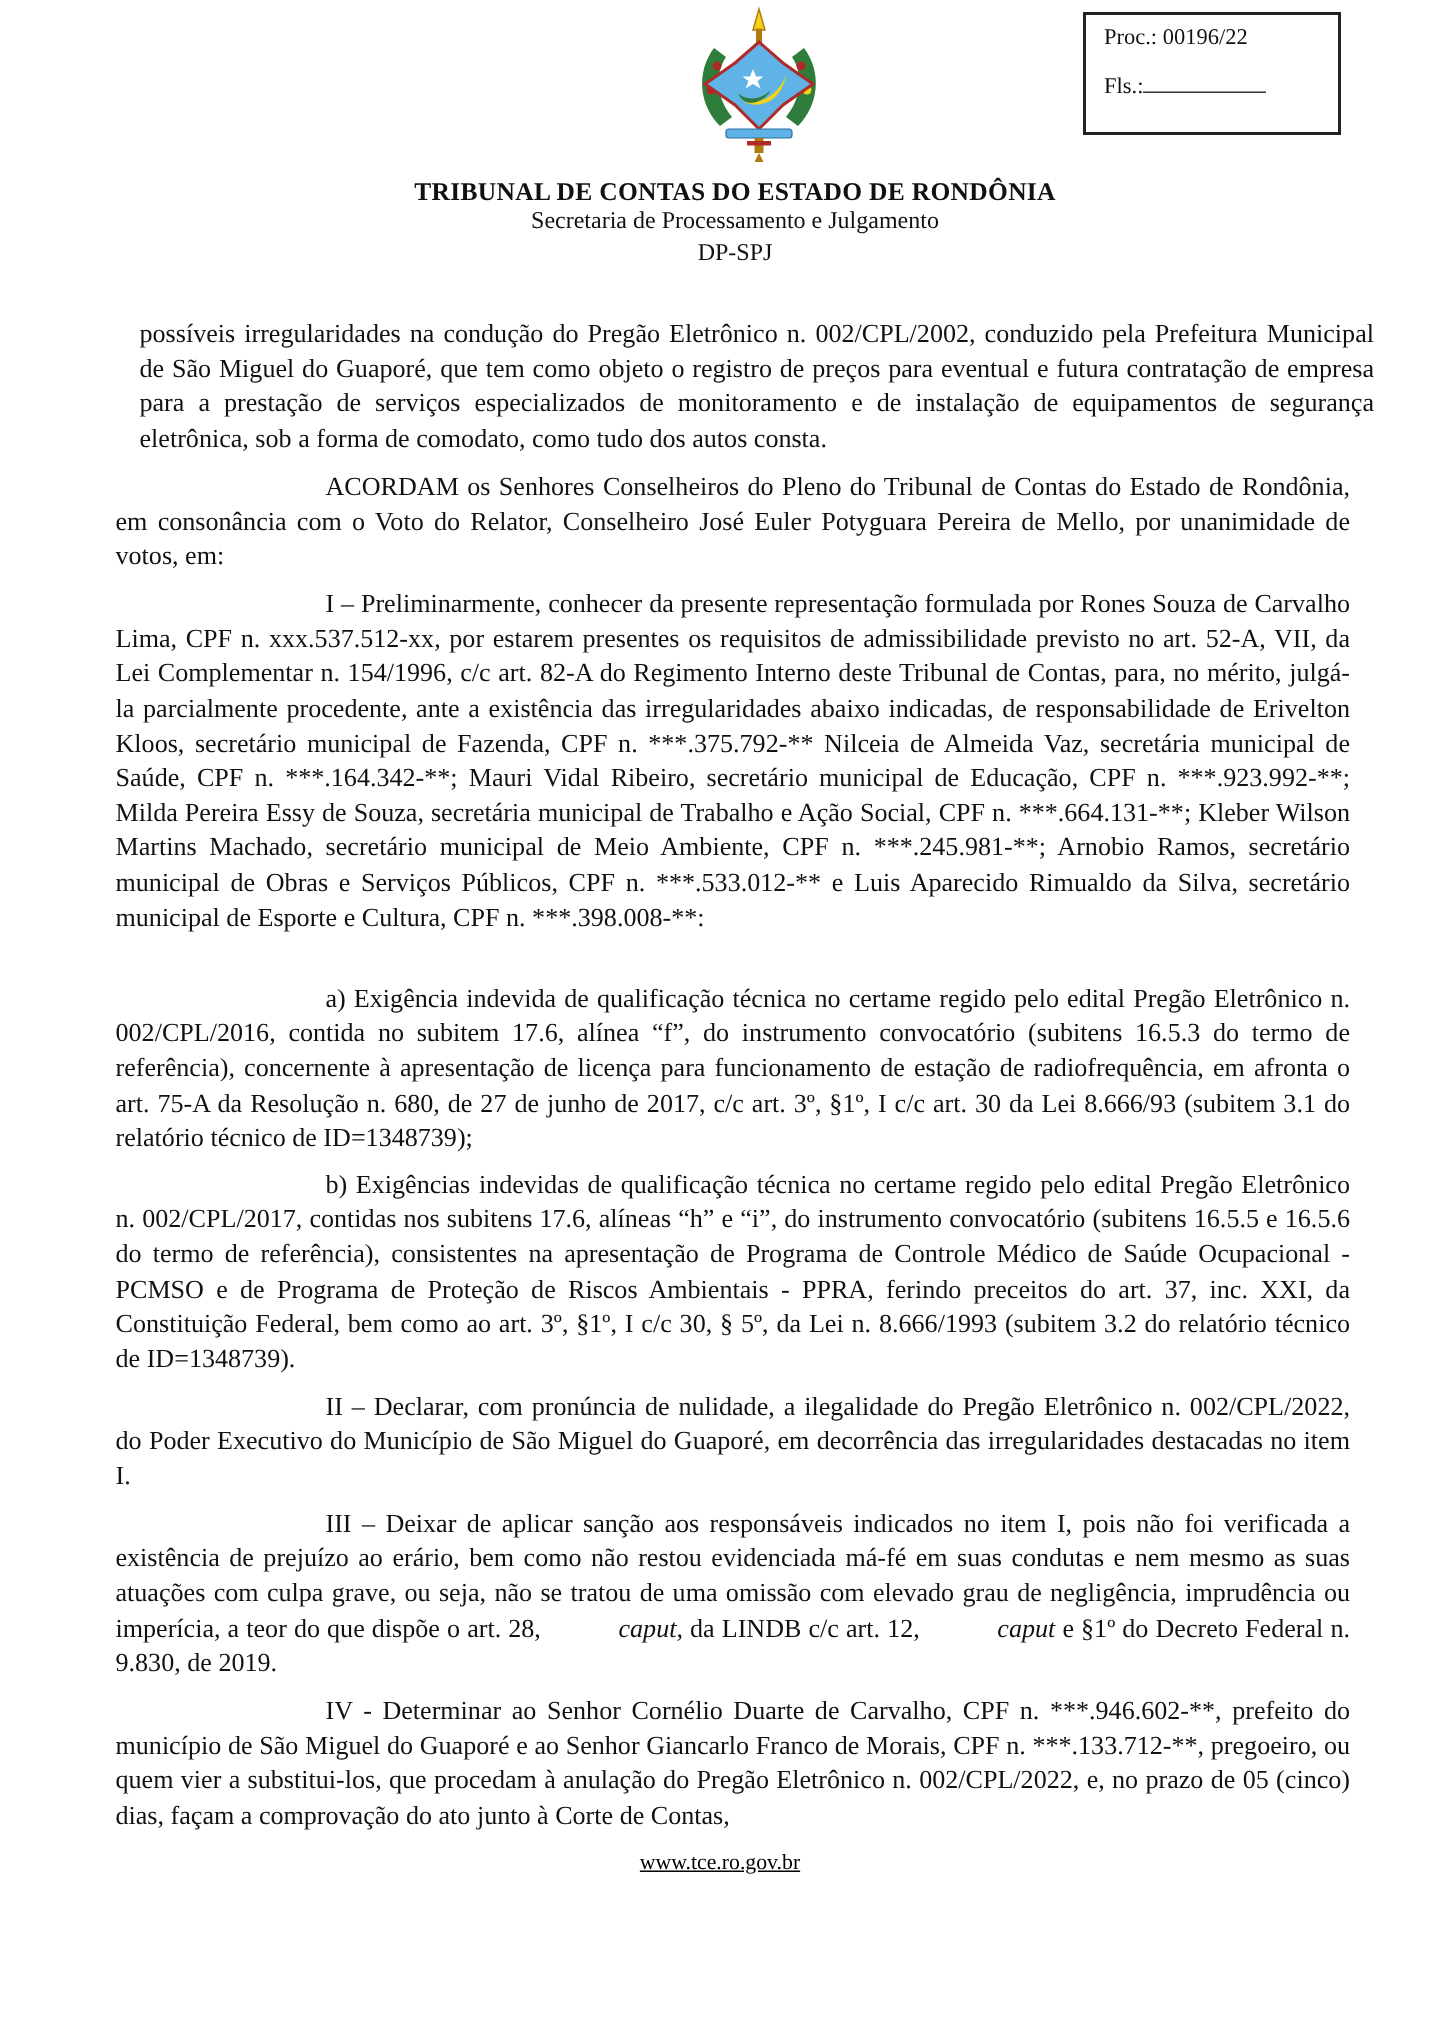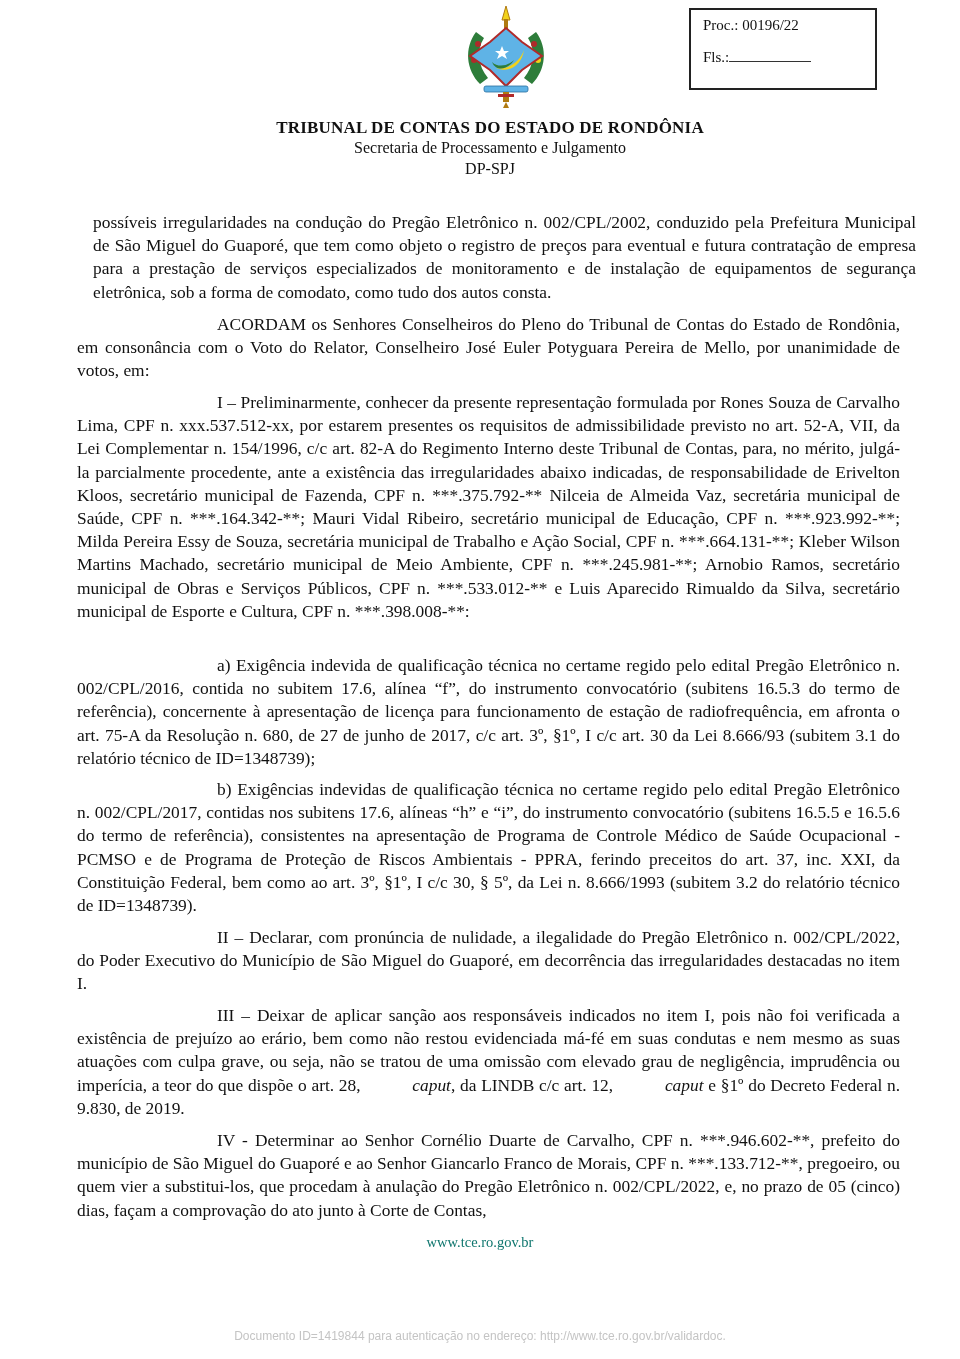--- a/index.html
+++ b/index.html
@@ -1,33 +1,33 @@
 <!DOCTYPE html>
 <html><head>
   <meta charset="utf-8">
   <style>
     html, body { margin: 0; padding: 0; background: #ffffff; }
     body { width: 960px; height: 1359px; position: relative; overflow: hidden;
            font-family: "Liberation Serif", "DejaVu Serif", serif; color: #111; }
     .crest { position: absolute; left: 462px; top: 4px; width: 88px; height: 106px; }
-    .proc-box { position: absolute; left: 689px; top: 8px; width: 188px; height: 82px;
+    .proc-box { position: absolute; left: 722px; top: 8px; width: 172px; height: 82px;
                 border: 2px solid #222; box-sizing: border-box; font-size: 15px; }
     .proc-box .proc { position: absolute; left: 12px; top: 7px; }
     .proc-box .fls { position: absolute; left: 12px; top: 37px; }
     .proc-box .fls-line { display: inline-block; width: 82px; border-bottom: 1px solid #333; height: 14px; vertical-align: baseline; }
     .hdr { position: absolute; left: 0; width: 960px; text-align: center; }
     .hdr-title { top: 118px; font-weight: bold; font-size: 17px; letter-spacing: 0.2px; left: 10px; }
     .hdr-sub { top: 139px; font-size: 16px; left: 10px; }
     .hdr-dp { top: 160px; font-size: 16px; left: 10px; }
     .body-text { position: absolute; left: 77px; width: 823px; font-size: 17.4px; line-height: 23.2px;
                  text-align: justify; }
     .body-text p { margin: 0; }
     .indent { text-indent: 140px; }
     .footer { position: absolute; left: 0; width: 960px; text-align: center; font-size: 14.5px; line-height: 19.5px; }
-    .footer a { color: #0f766e; }
+    .footer a { color: #000000; text-decoration: underline; }
     .sig { position: absolute; left: 0; width: 960px; text-align: center; color: #c4c4c4;
            font-family: "Liberation Sans", "DejaVu Sans", sans-serif; font-size: 12px; line-height: 15px; }
     em { font-style: italic; margin-left: 47px; }
   </style>
 </head>
 <body>
 
 <div class="crest">
   <svg width="88" height="106" viewBox="0 0 88 106">
 
@@ -96,14 +96,13 @@
 
 <div class="body-text" style="top:1129px;">
   <p class="indent">IV - Determinar ao Senhor Cornélio Duarte de Carvalho, CPF n. ***.946.602-**, prefeito do município de São Miguel do Guaporé e ao Senhor Giancarlo Franco de Morais, CPF n. ***.133.712-**, pregoeiro, ou quem vier a substitui-los, que procedam à anulação do Pregão Eletrônico n. 002/CPL/2022, e, no prazo de 05 (cinco) dias, façam a comprovação do ato junto à Corte de Contas,</p>
 </div>
 
 <div class="footer" style="top:1233px;">
   <div><a>www.tce.ro.gov.br</a></div>
 </div>
 
 <div class="sig" style="top:1329px;">
-  <div>Documento ID=1419844   para autenticação no endereço: http://www.tce.ro.gov.br/validardoc.</div>
 </div>
 
 </body></html>

